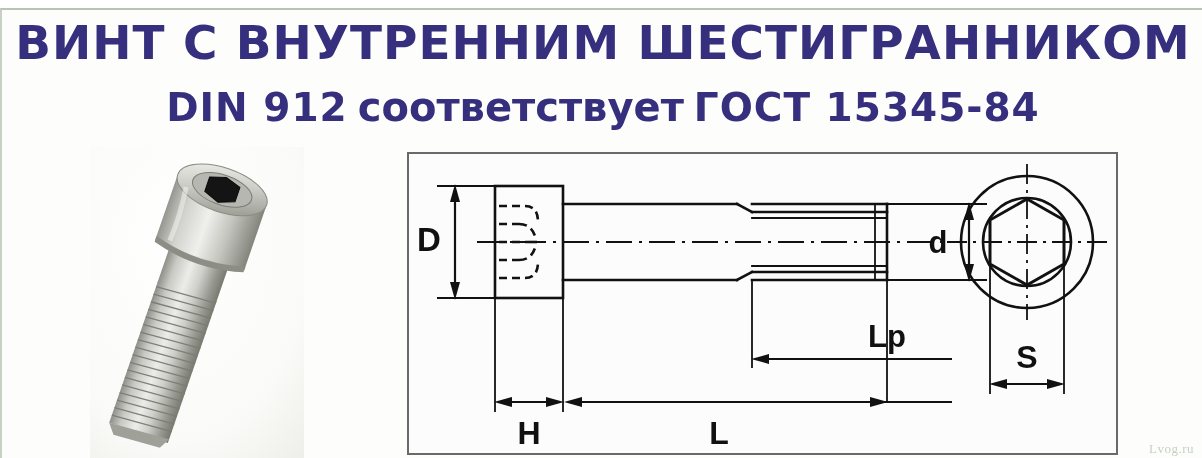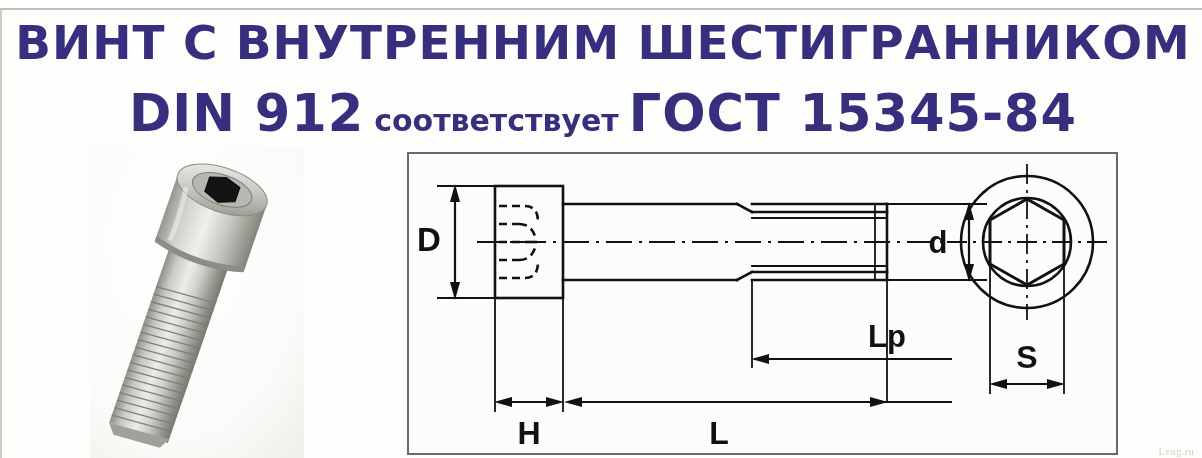--- a/index.html
+++ b/index.html
@@ -52,25 +52,25 @@
     font-size: 14px;
   }
   .tl2-part {
     display: inline-block;
     vertical-align: baseline;
     color: #352f7e;
     font-weight: bold;
     font-family: "DejaVu Sans", sans-serif;
   }
   .tl2-big {
-    font-size: 51px;
+    font-size: 39px;
     letter-spacing: 1px;
   }
   .tl2-small {
-    font-size: 30px;
+    font-size: 40px;
     letter-spacing: 0px;
     padding: 0 10px;
   }
 
   
   .photo-wrap {
     position: absolute;
     left: 88px;
     top: 137px;
     width: 214px;
@@ -98,21 +98,21 @@
     left: -2px;
     top: -2px;
   }
 
   
   .watermark {
     position: absolute;
     right: 8px;
     bottom: 6px;
     font-family: "Liberation Serif", serif;
-    font-size: 10px;
+    font-size: 13px;
     color: #c3d3c0;
     letter-spacing: 0.5px;
     user-select: none;
   }
 </style>
 </head>
 <body>
 
 <div class="page">
 

